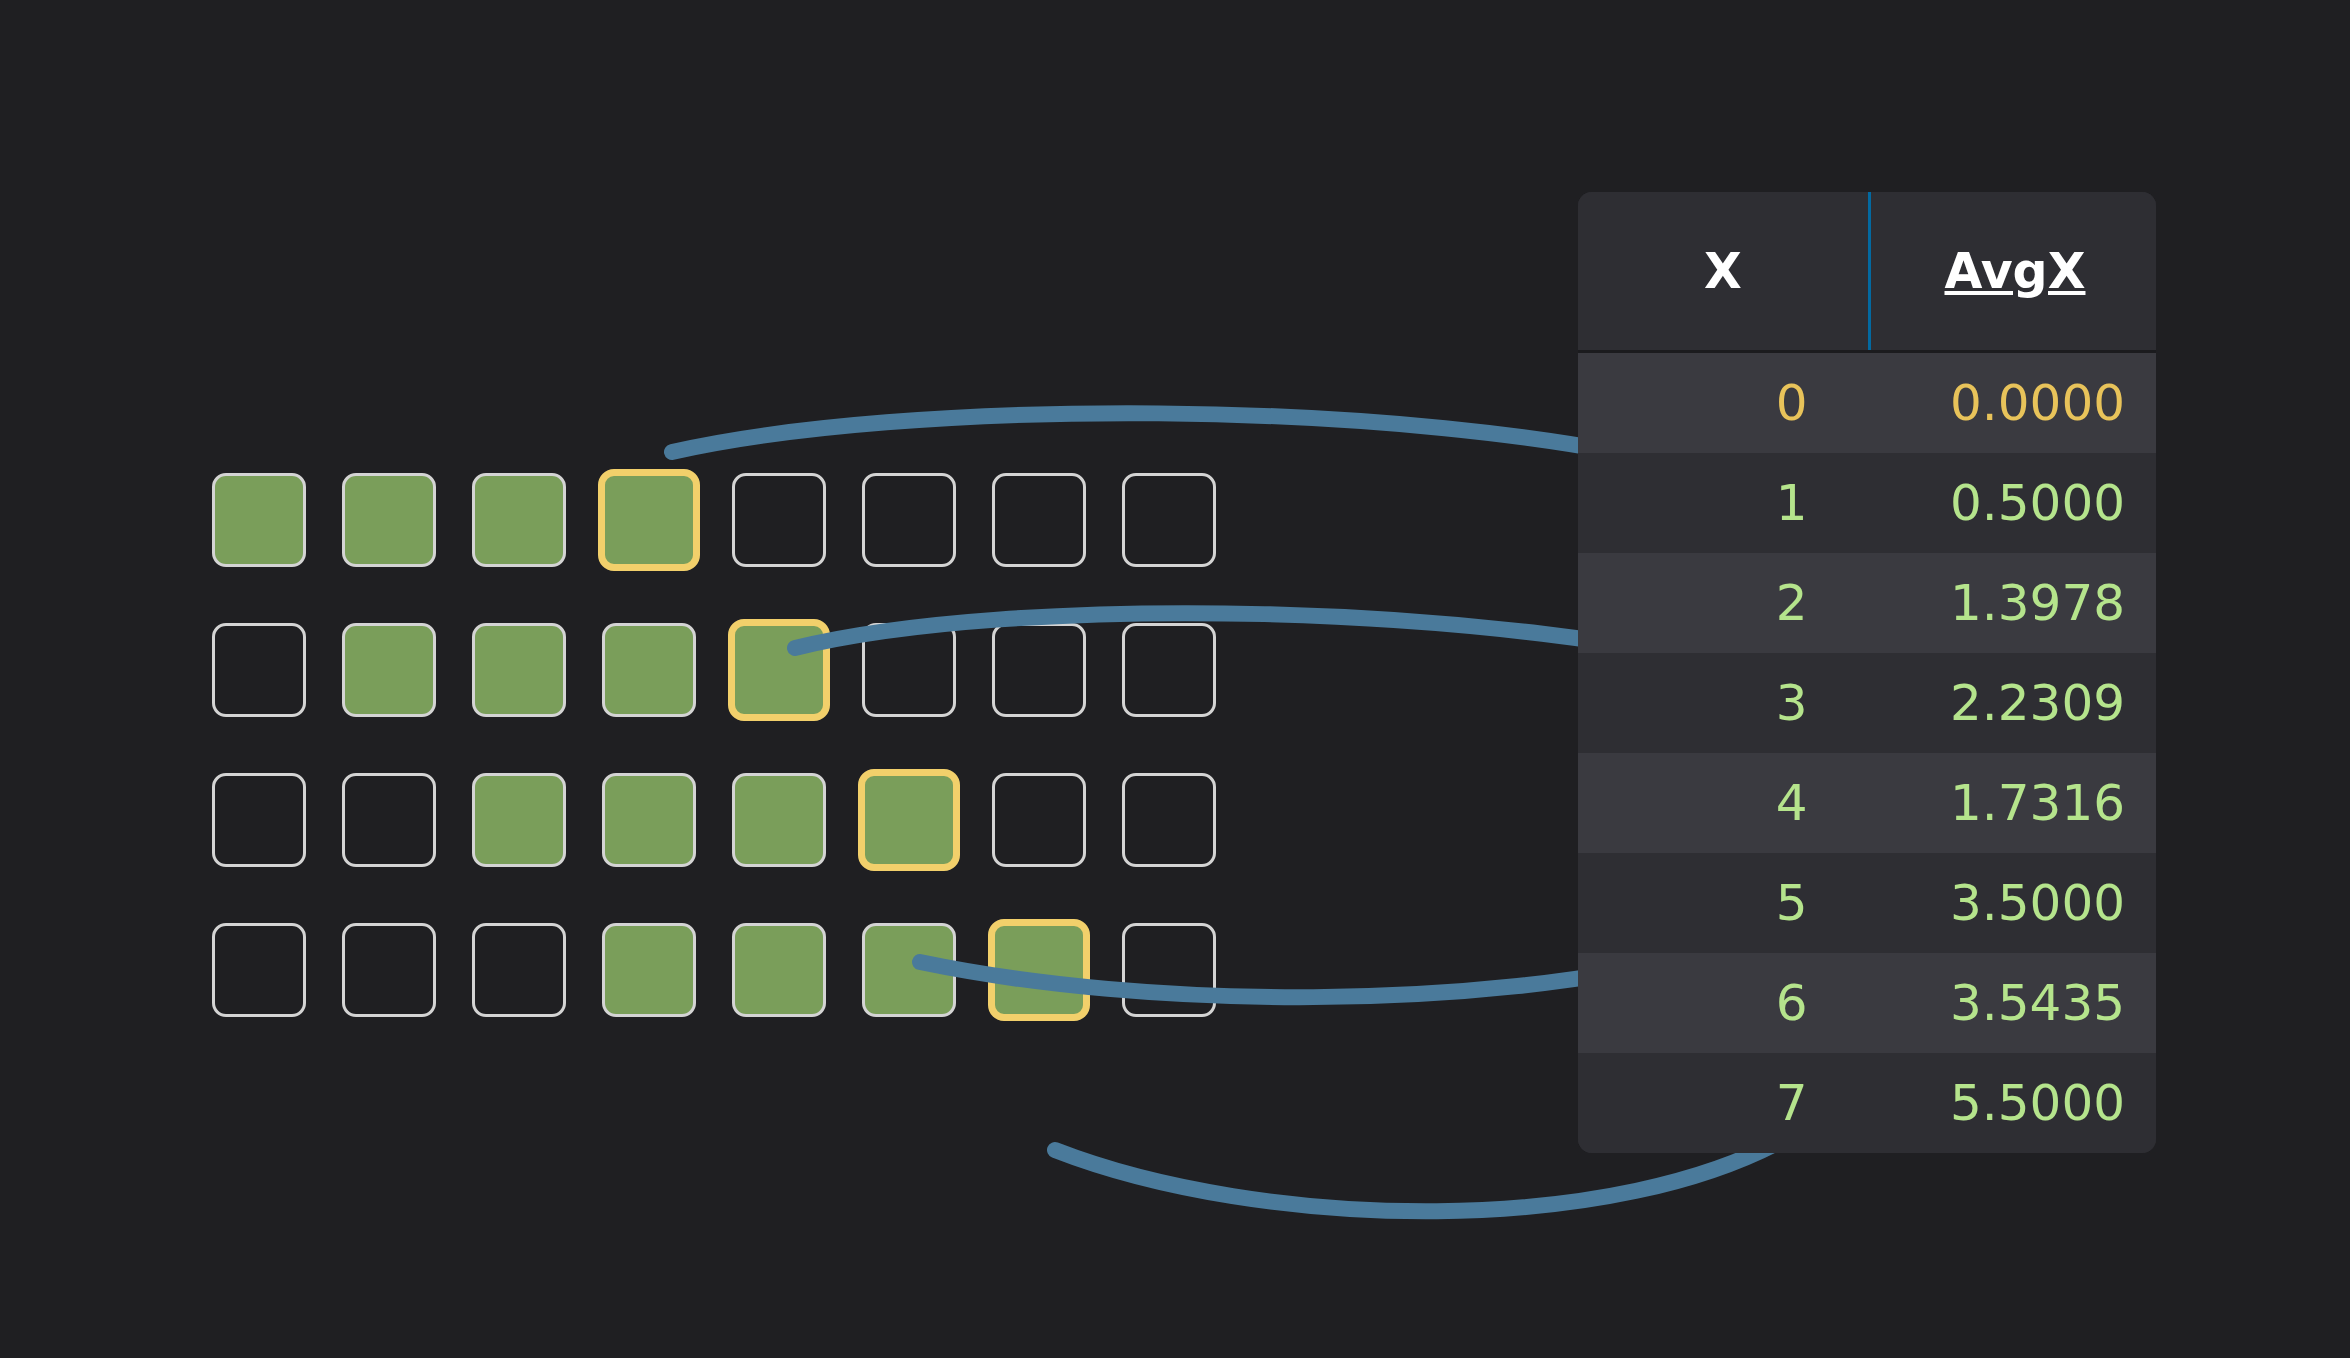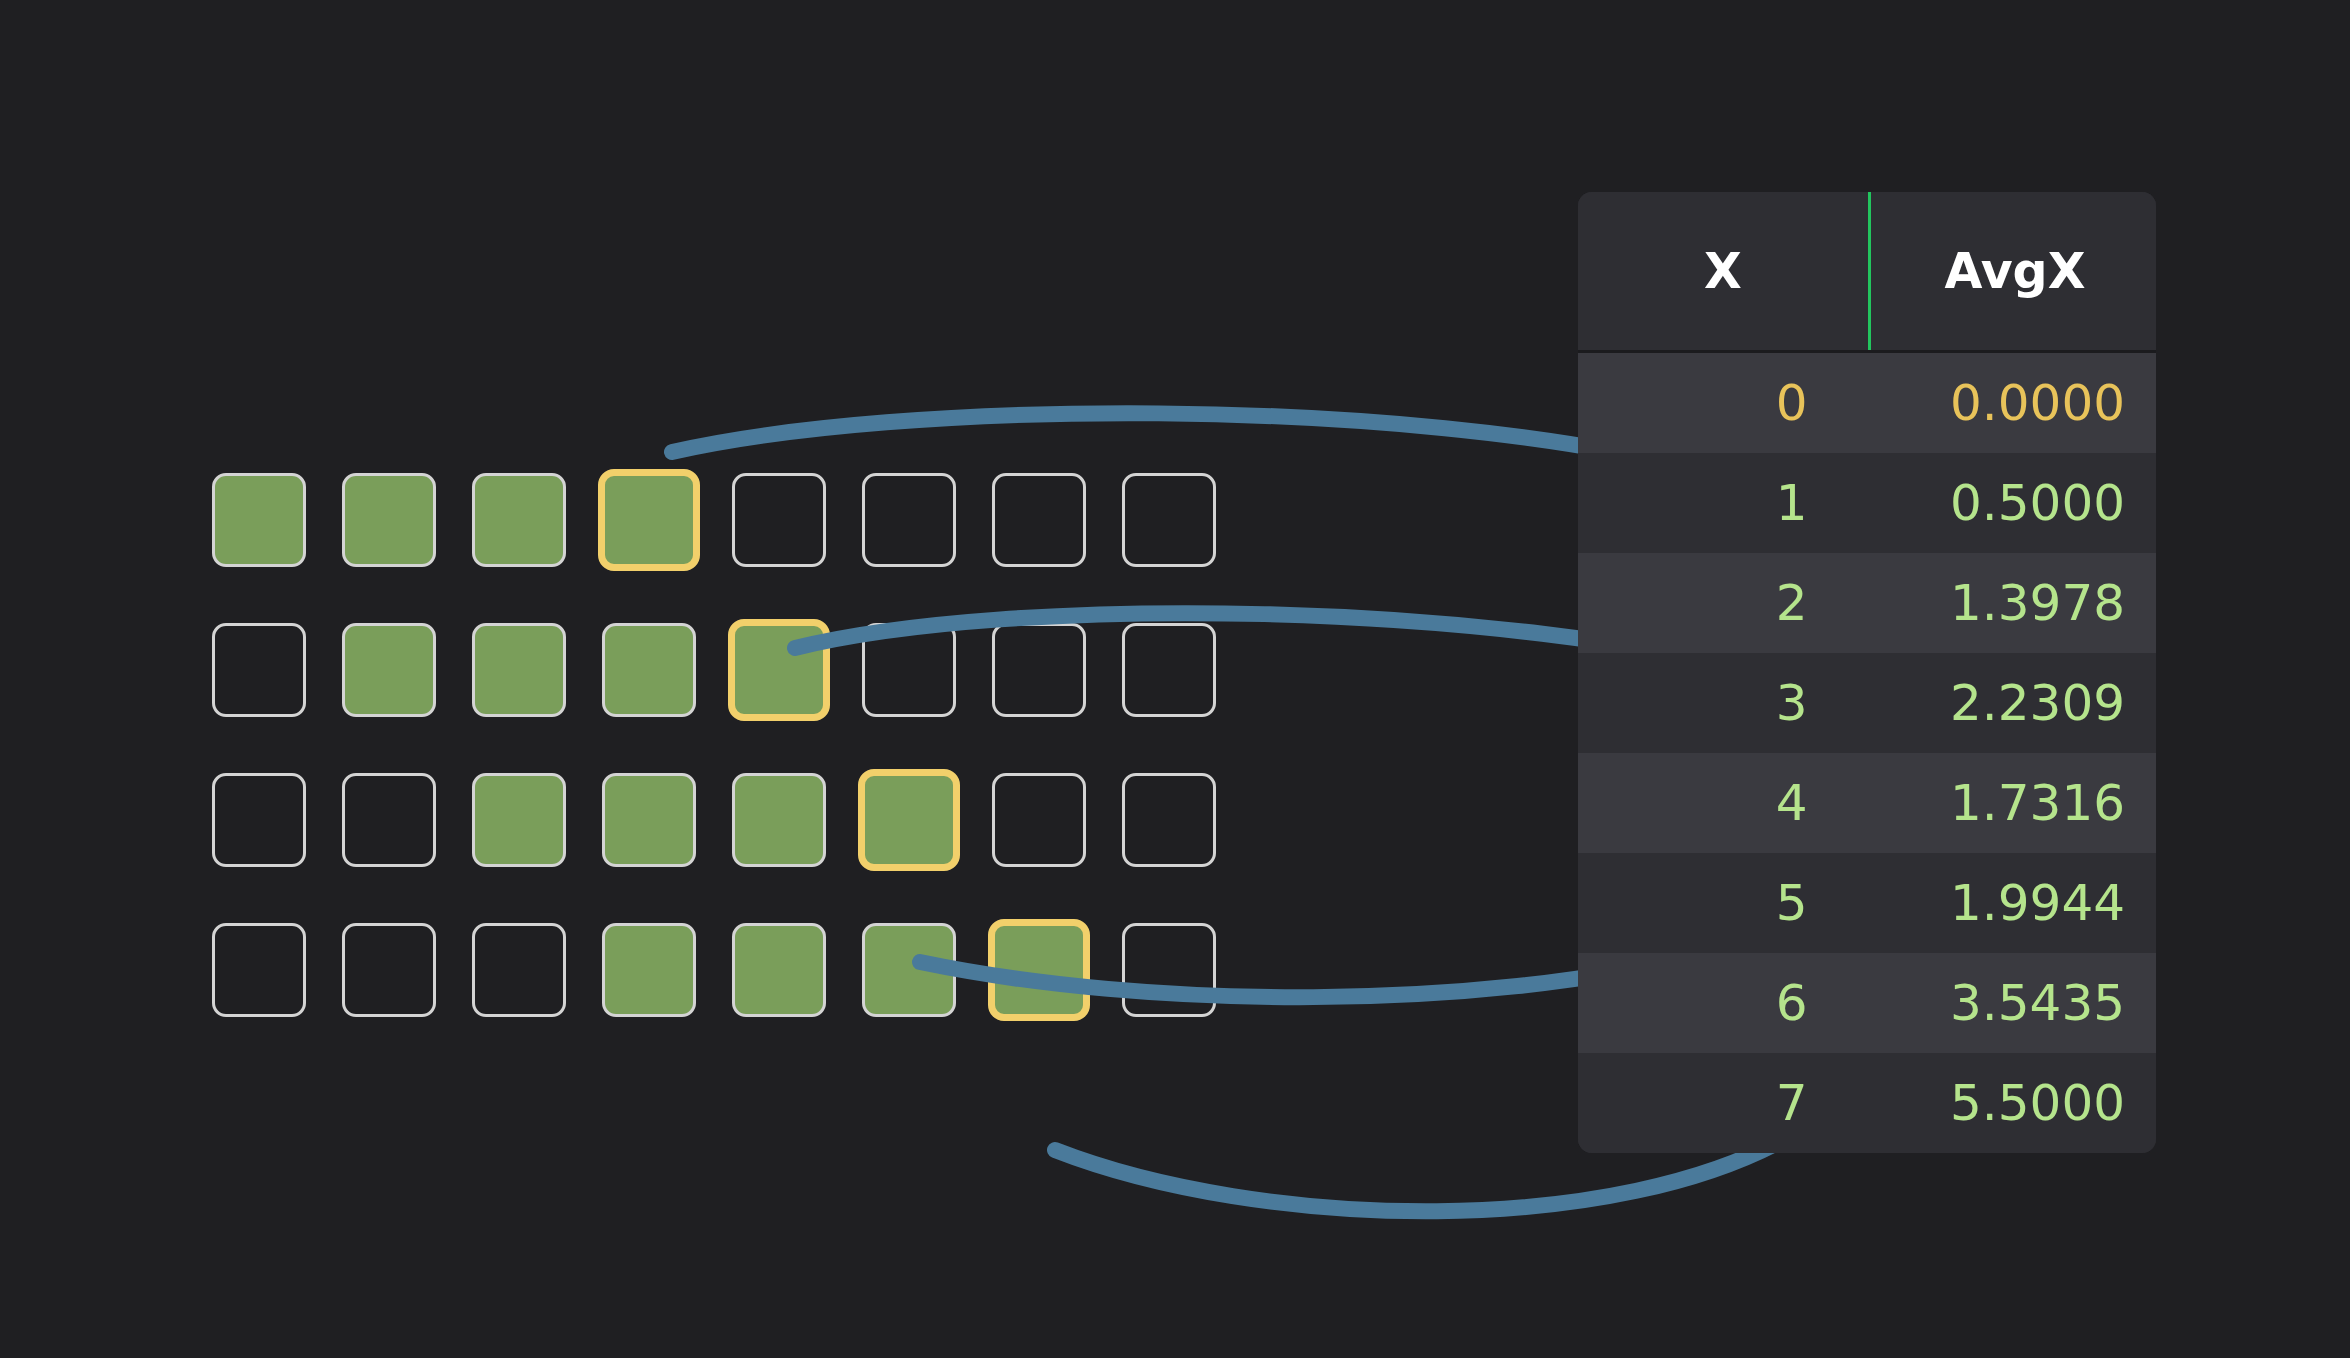--- a/index.html
+++ b/index.html
@@ -77,21 +77,22 @@
     font-size: 49px;
     font-weight: bold;
     text-align: center;
     vertical-align: middle;
     border-bottom: 3px solid #1b1b1e;
     padding: 0;
   }
   #avg-table th.col-x { width: 290px; }
   #avg-table th.col-avgx {
     width: 288px;
-    border-left: 3px solid #22c55e;
+    border-left: 3px solid #0369a1;
+    text-decoration: underline;
   }
   #avg-table td {
     height: 100px;
     font-size: 50px;
     text-align: right;
     vertical-align: middle;
     padding: 0 34px 0 0;
     border: none;
     white-space: nowrap;
   }
@@ -193,21 +194,21 @@
         <tr class="stripe-dark">
           <td class="cell-x val-green">3</td>
           <td class="cell-avgx val-green">2.2309</td>
         </tr>
         <tr class="stripe-light">
           <td class="cell-x val-green">4</td>
           <td class="cell-avgx val-green">1.7316</td>
         </tr>
         <tr class="stripe-dark">
           <td class="cell-x val-green">5</td>
-          <td class="cell-avgx val-green">1.9944</td>
+          <td class="cell-avgx val-green">3.5000</td>
         </tr>
         <tr class="stripe-light">
           <td class="cell-x val-green">6</td>
           <td class="cell-avgx val-green">3.5435</td>
         </tr>
         <tr class="stripe-dark">
           <td class="cell-x val-green">7</td>
           <td class="cell-avgx val-green">5.5000</td>
         </tr>
       </tbody>

